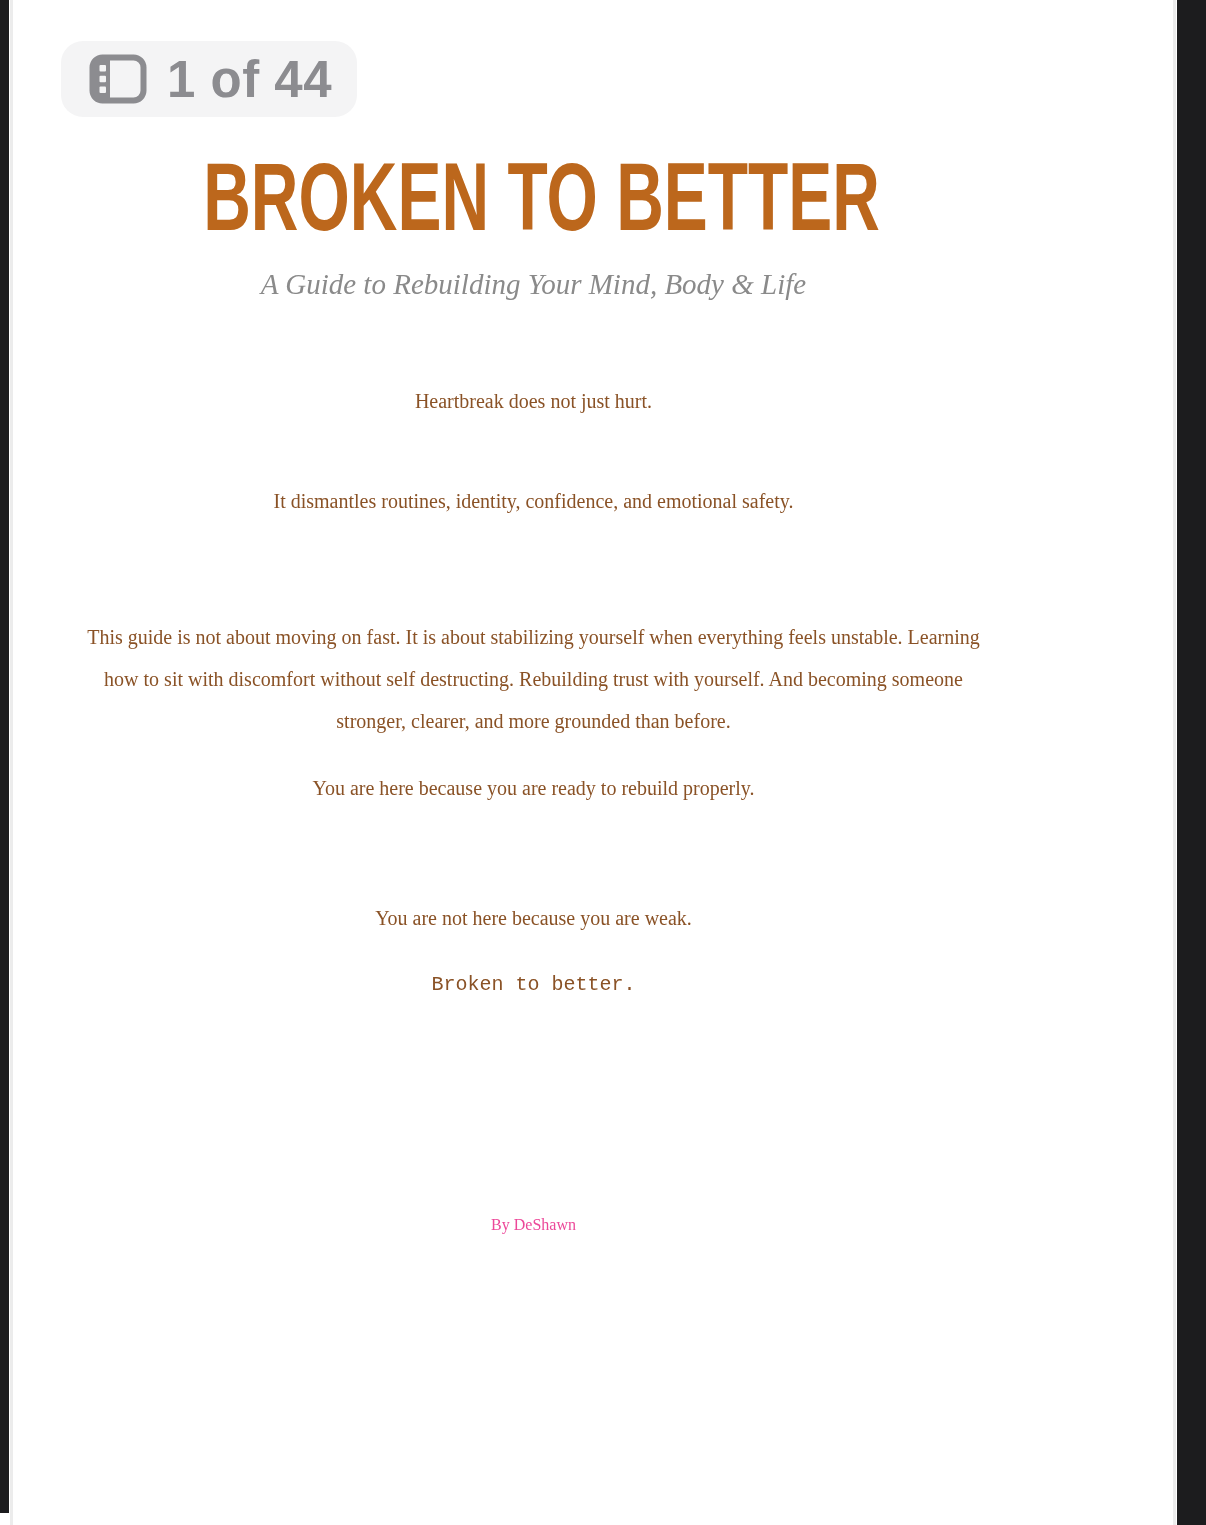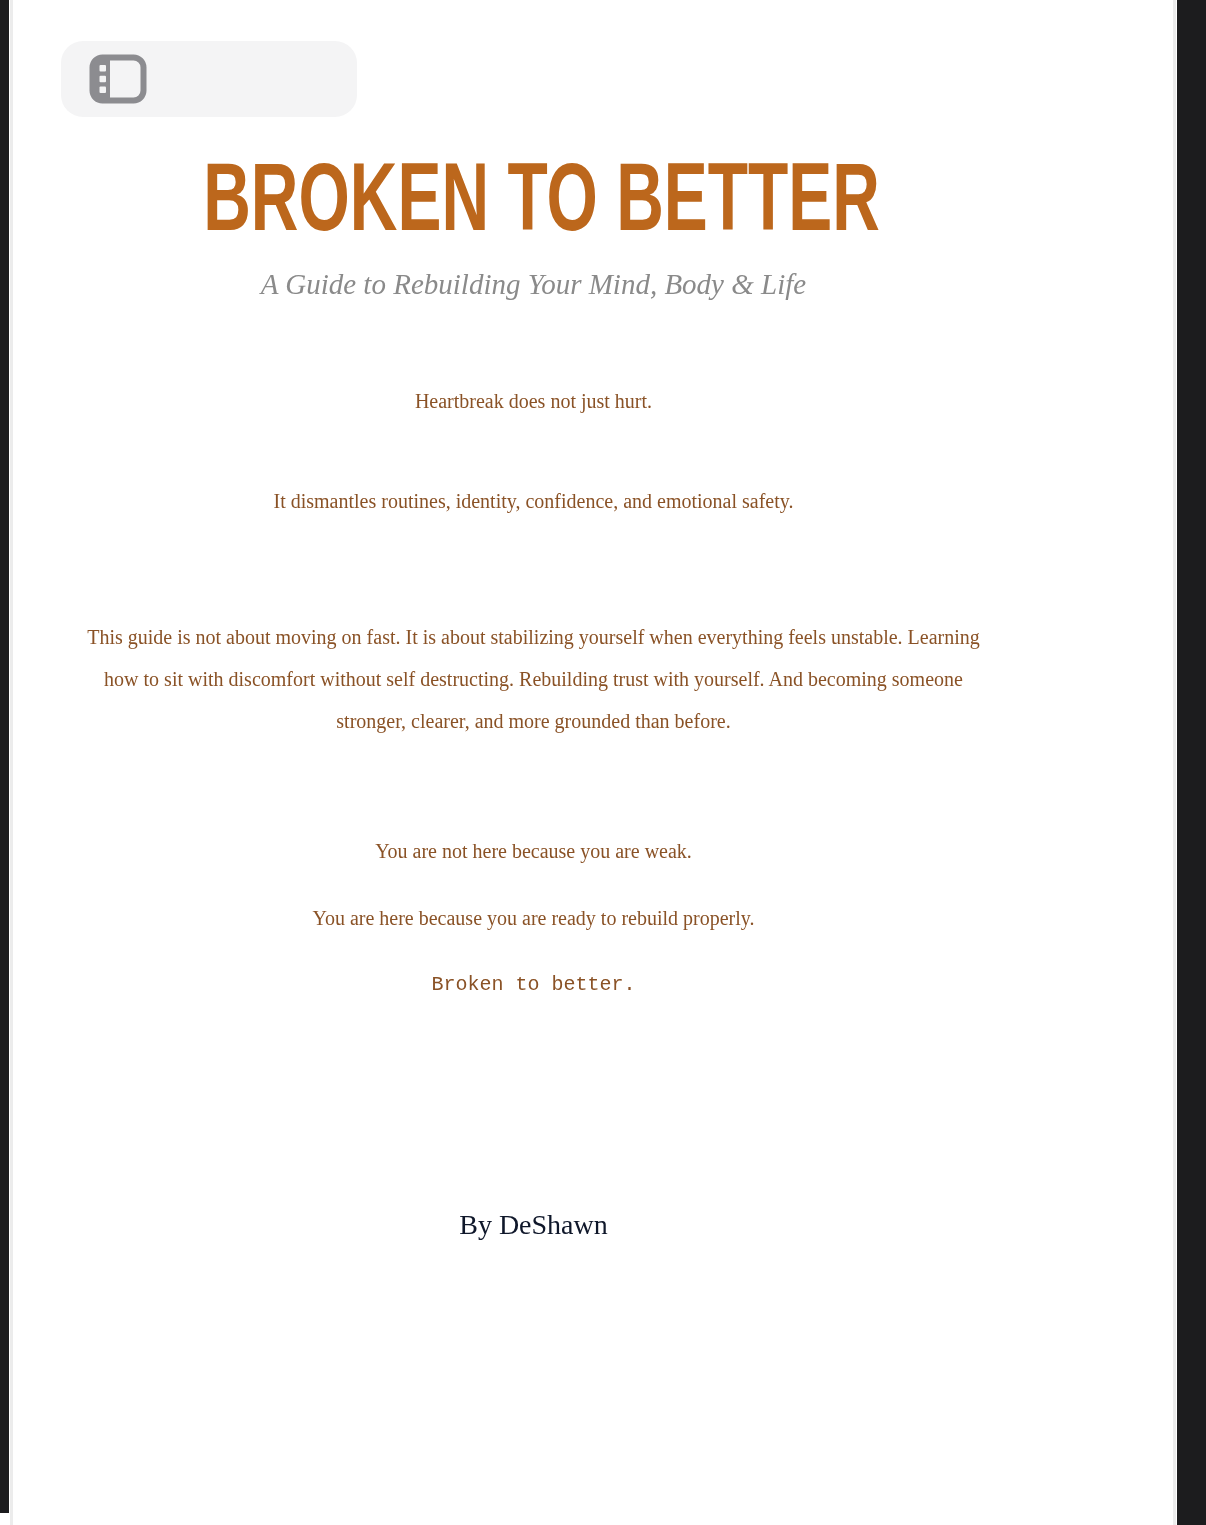--- a/index.html
+++ b/index.html
@@ -79,51 +79,52 @@
   }
   .p1 { margin-top: 78px; }
   .p2 { margin-top: 58px; }
   .p3 { margin-top: 94px; width: 920px; margin-left: auto; margin-right: auto; }
   .p4 { margin-top: 88px; }
   .p5 { margin-top: 25px; }
   .p6 { margin-top: 25px; font-family: Liberation Mono, monospace; }
   .byline {
     margin-top: 204px;
     font-family: "Liberation Serif", "DejaVu Serif", serif;
-    color: #0f172a;
-    font-size: 28px; line-height: 30px;
+    color: #ec4899;
+    font-size: 16px; line-height: 30px;
   }
 </style>
 </head>
 <body>
 
 <div class="edge-left-dark"></div>
 <div class="edge-left-hairline"></div>
 <div class="edge-right-hairline"></div>
 <div class="edge-right-dark"></div>
 
 <div class="page-pill">
   <svg class="thumb-icon" width="58" height="50" viewBox="0 0 58 50" aria-hidden="true">
     <rect x="3.5" y="3.5" width="51" height="43" rx="10" fill="none" stroke="#8c8c90" stroke-width="6"></rect>
     <path d="M13.5 3.5 h4 v43 h-4 a10 10 0 0 1 -10 -10 v-23 a10 10 0 0 1 10 -10 z" fill="#8c8c90"></path>
     <rect x="6" y="6" width="15" height="38" fill="#8c8c90"></rect>
     <rect x="10.5" y="11" width="6.5" height="6.5" rx="1" fill="#f4f4f5"></rect>
     <rect x="10.5" y="21.75" width="6.5" height="6.5" rx="1" fill="#f4f4f5"></rect>
     <rect x="10.5" y="32.5" width="6.5" height="6.5" rx="1" fill="#f4f4f5"></rect>
   </svg>
+  <span class="pill-label">1 of 44</span>
 </div>
 
 <div class="doc">
   <div class="doc-inner">
     <h1 class="doc-title"><span class="squeeze">BROKEN TO BETTER</span></h1>
 
     <div class="doc-subtitle">A Guide to Rebuilding Your Mind, Body &amp; Life</div>
 
     <p class="body-copy p1">Heartbreak does not just hurt.</p>
     <p class="body-copy p2">It dismantles routines, identity, confidence, and emotional safety.</p>
     <p class="body-copy p3">This guide is not about moving on fast. It is about stabilizing yourself when everything feels unstable. Learning how to sit with discomfort without self destructing. Rebuilding trust with yourself. And becoming someone stronger, clearer, and more grounded than before.</p>
+    <p class="body-copy p5">You are here because you are ready to rebuild properly.</p>
     <p class="body-copy p4">You are not here because you are weak.</p>
-    <p class="body-copy p5">You are here because you are ready to rebuild properly.</p>
     <p class="body-copy p6">Broken to better.</p>
 
     <div class="byline">By DeShawn</div>
   </div>
 </div>
 
 </body></html>

